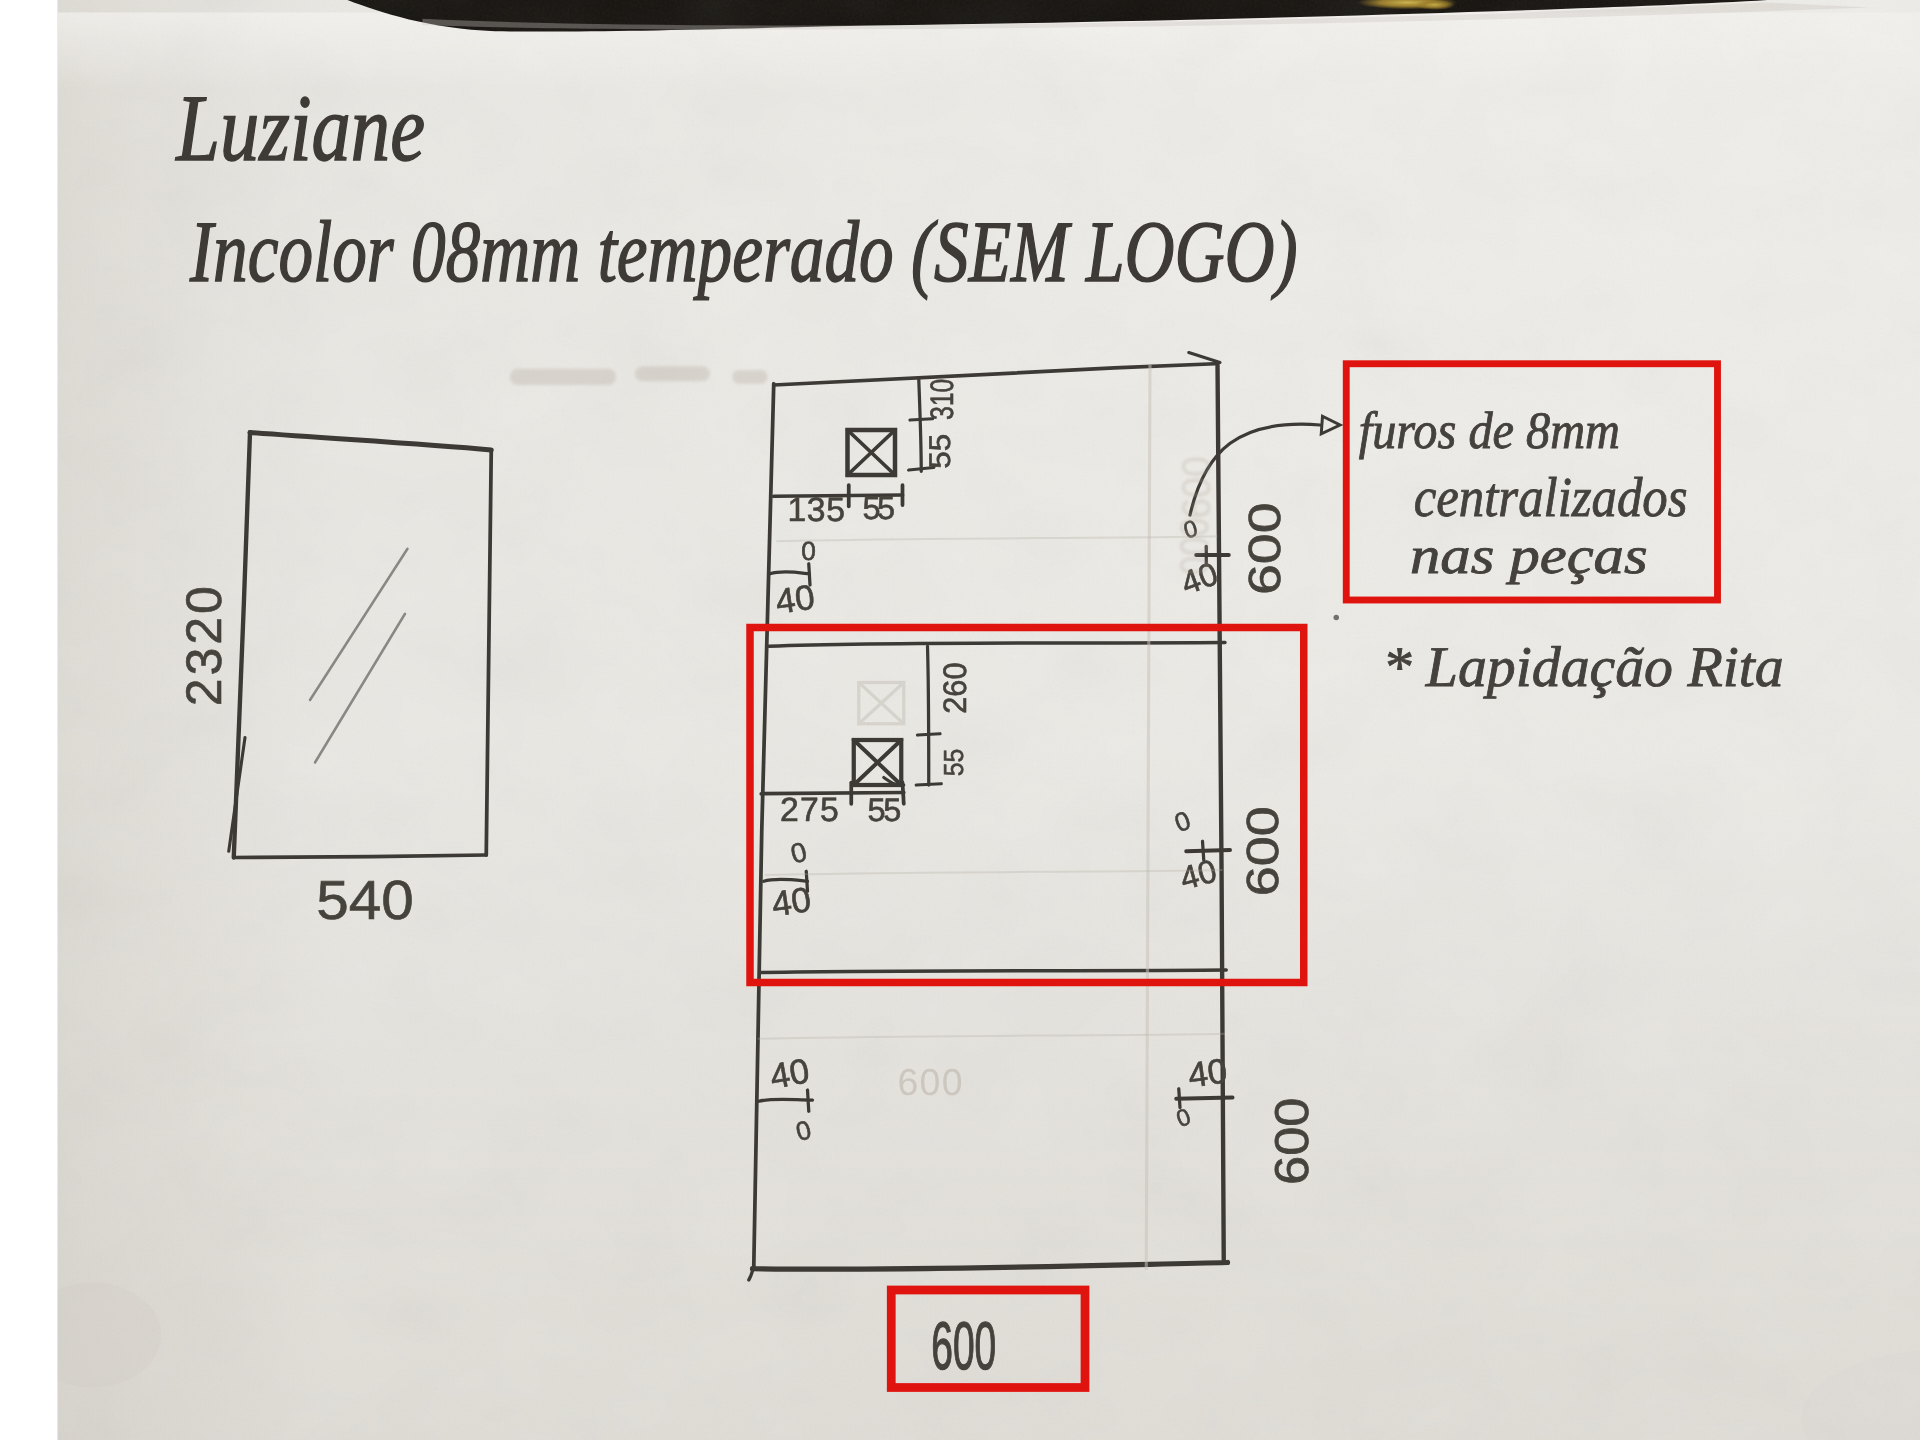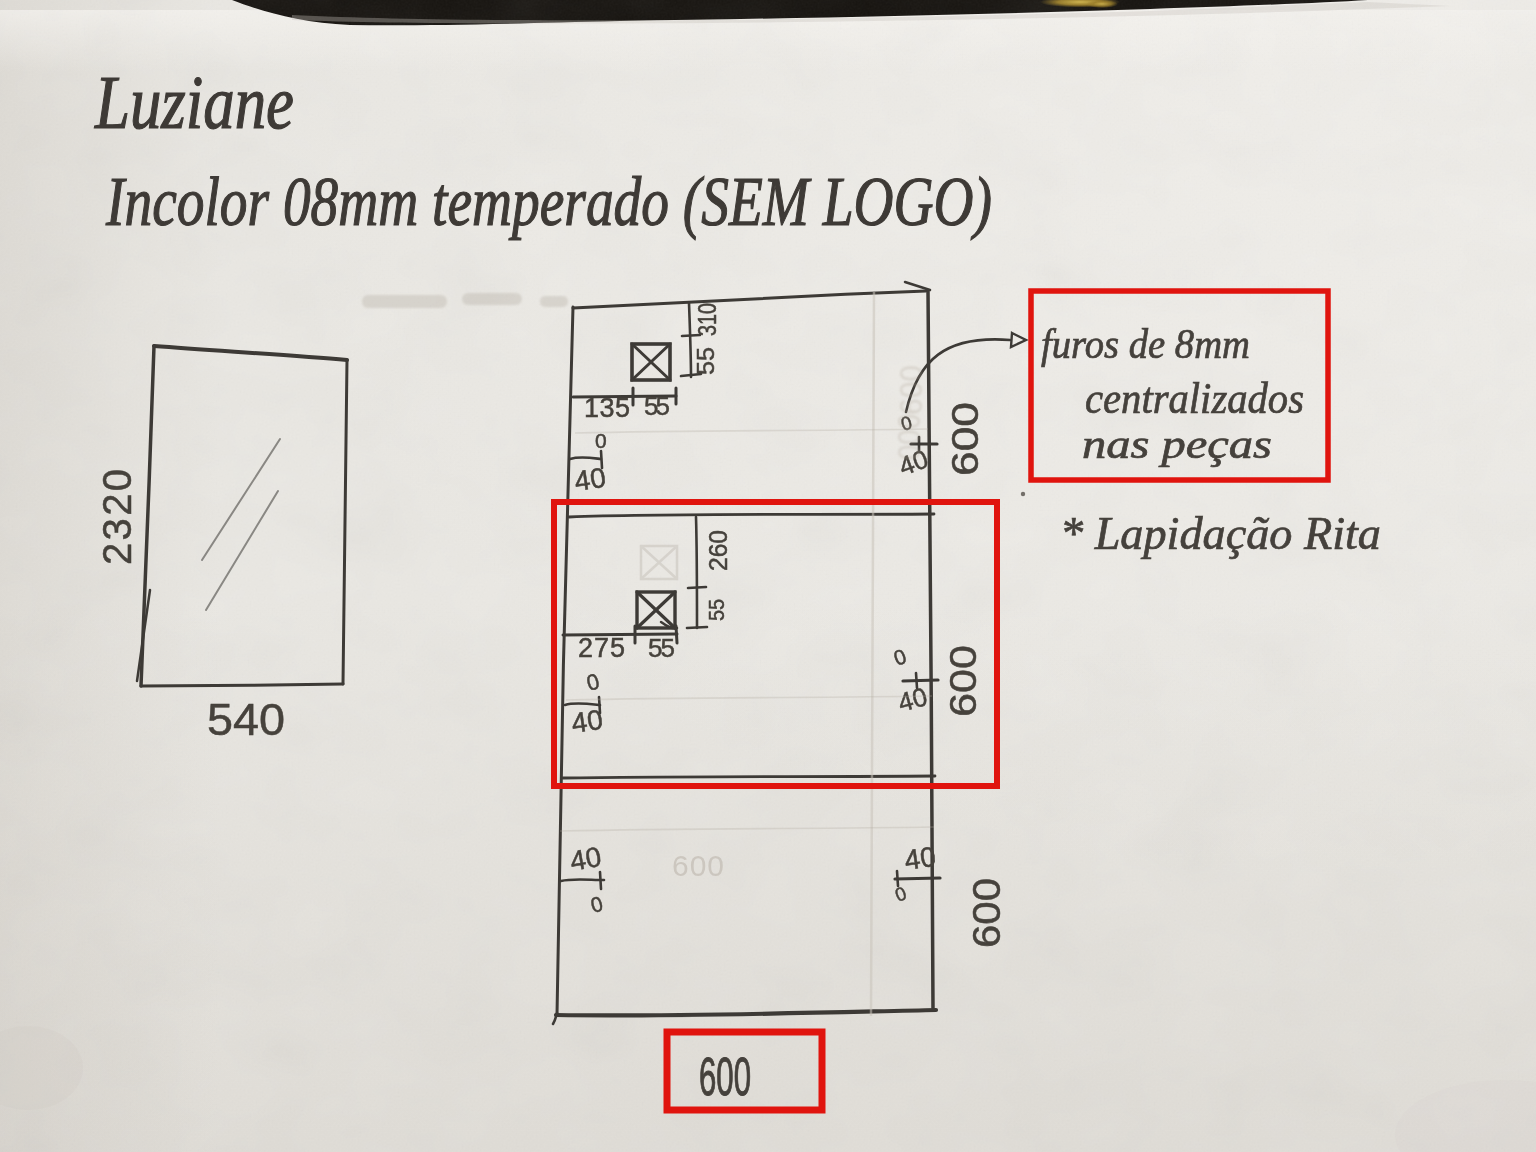--- a/index.html
+++ b/index.html
@@ -1,17 +1,17 @@
 <!DOCTYPE html>
 <html><head>
 <meta charset="utf-8">
 <style>
   html,body{margin:0;padding:0;}
   body{width:1536px;height:1152px;overflow:hidden;font-family:"Liberation Sans",sans-serif;}
-  #page{position:relative;width:1336px;height:1152px;background:#eae8e3;}
+  #page{position:relative;width:1336px;height:1152px;background:#eae8e3;margin-left:46px;}
   svg{position:absolute;left:0;top:0;}
 </style>
 </head>
 <body>
 <div id="page">
 <svg width="1536" height="1152" viewBox="0 0 1536 1152">
  <defs>
   <radialGradient id="gTR" cx="0.85" cy="0.08" r="0.7">
     <stop offset="0" stop-color="#f3f1ed"></stop>
           <stop offset="1" stop-color="#f3f1ed" stop-opacity="0"></stop>

